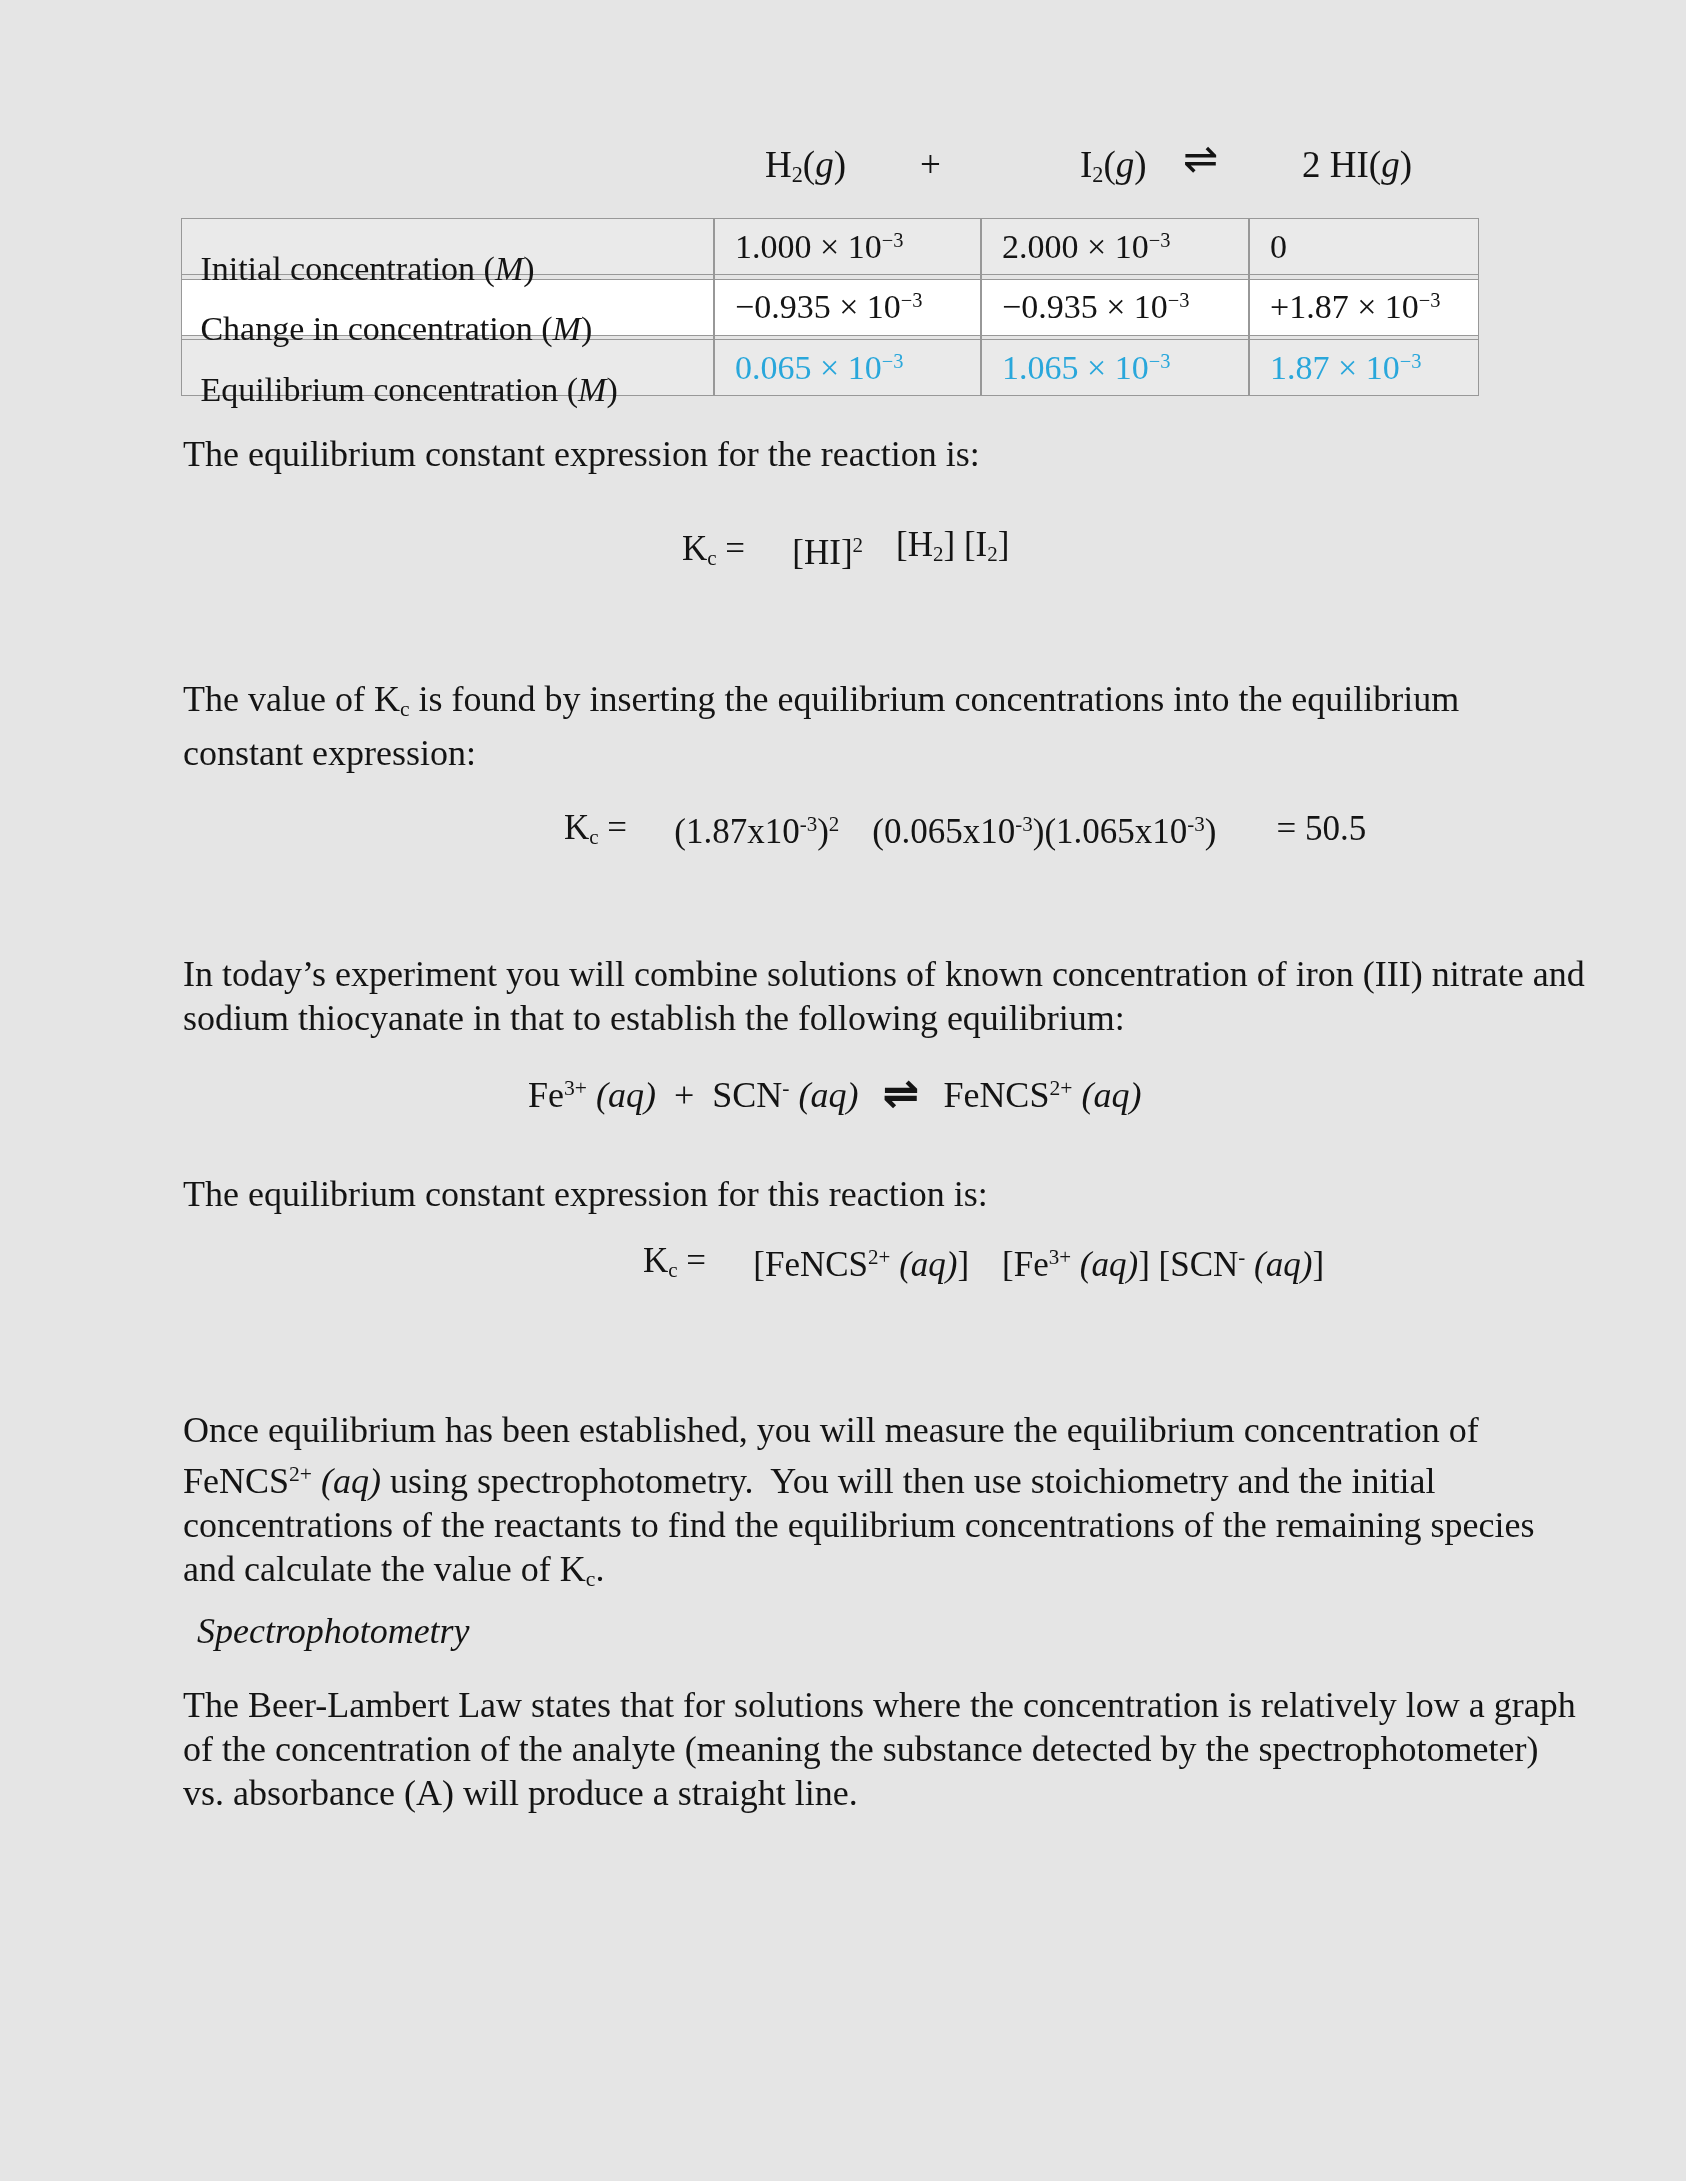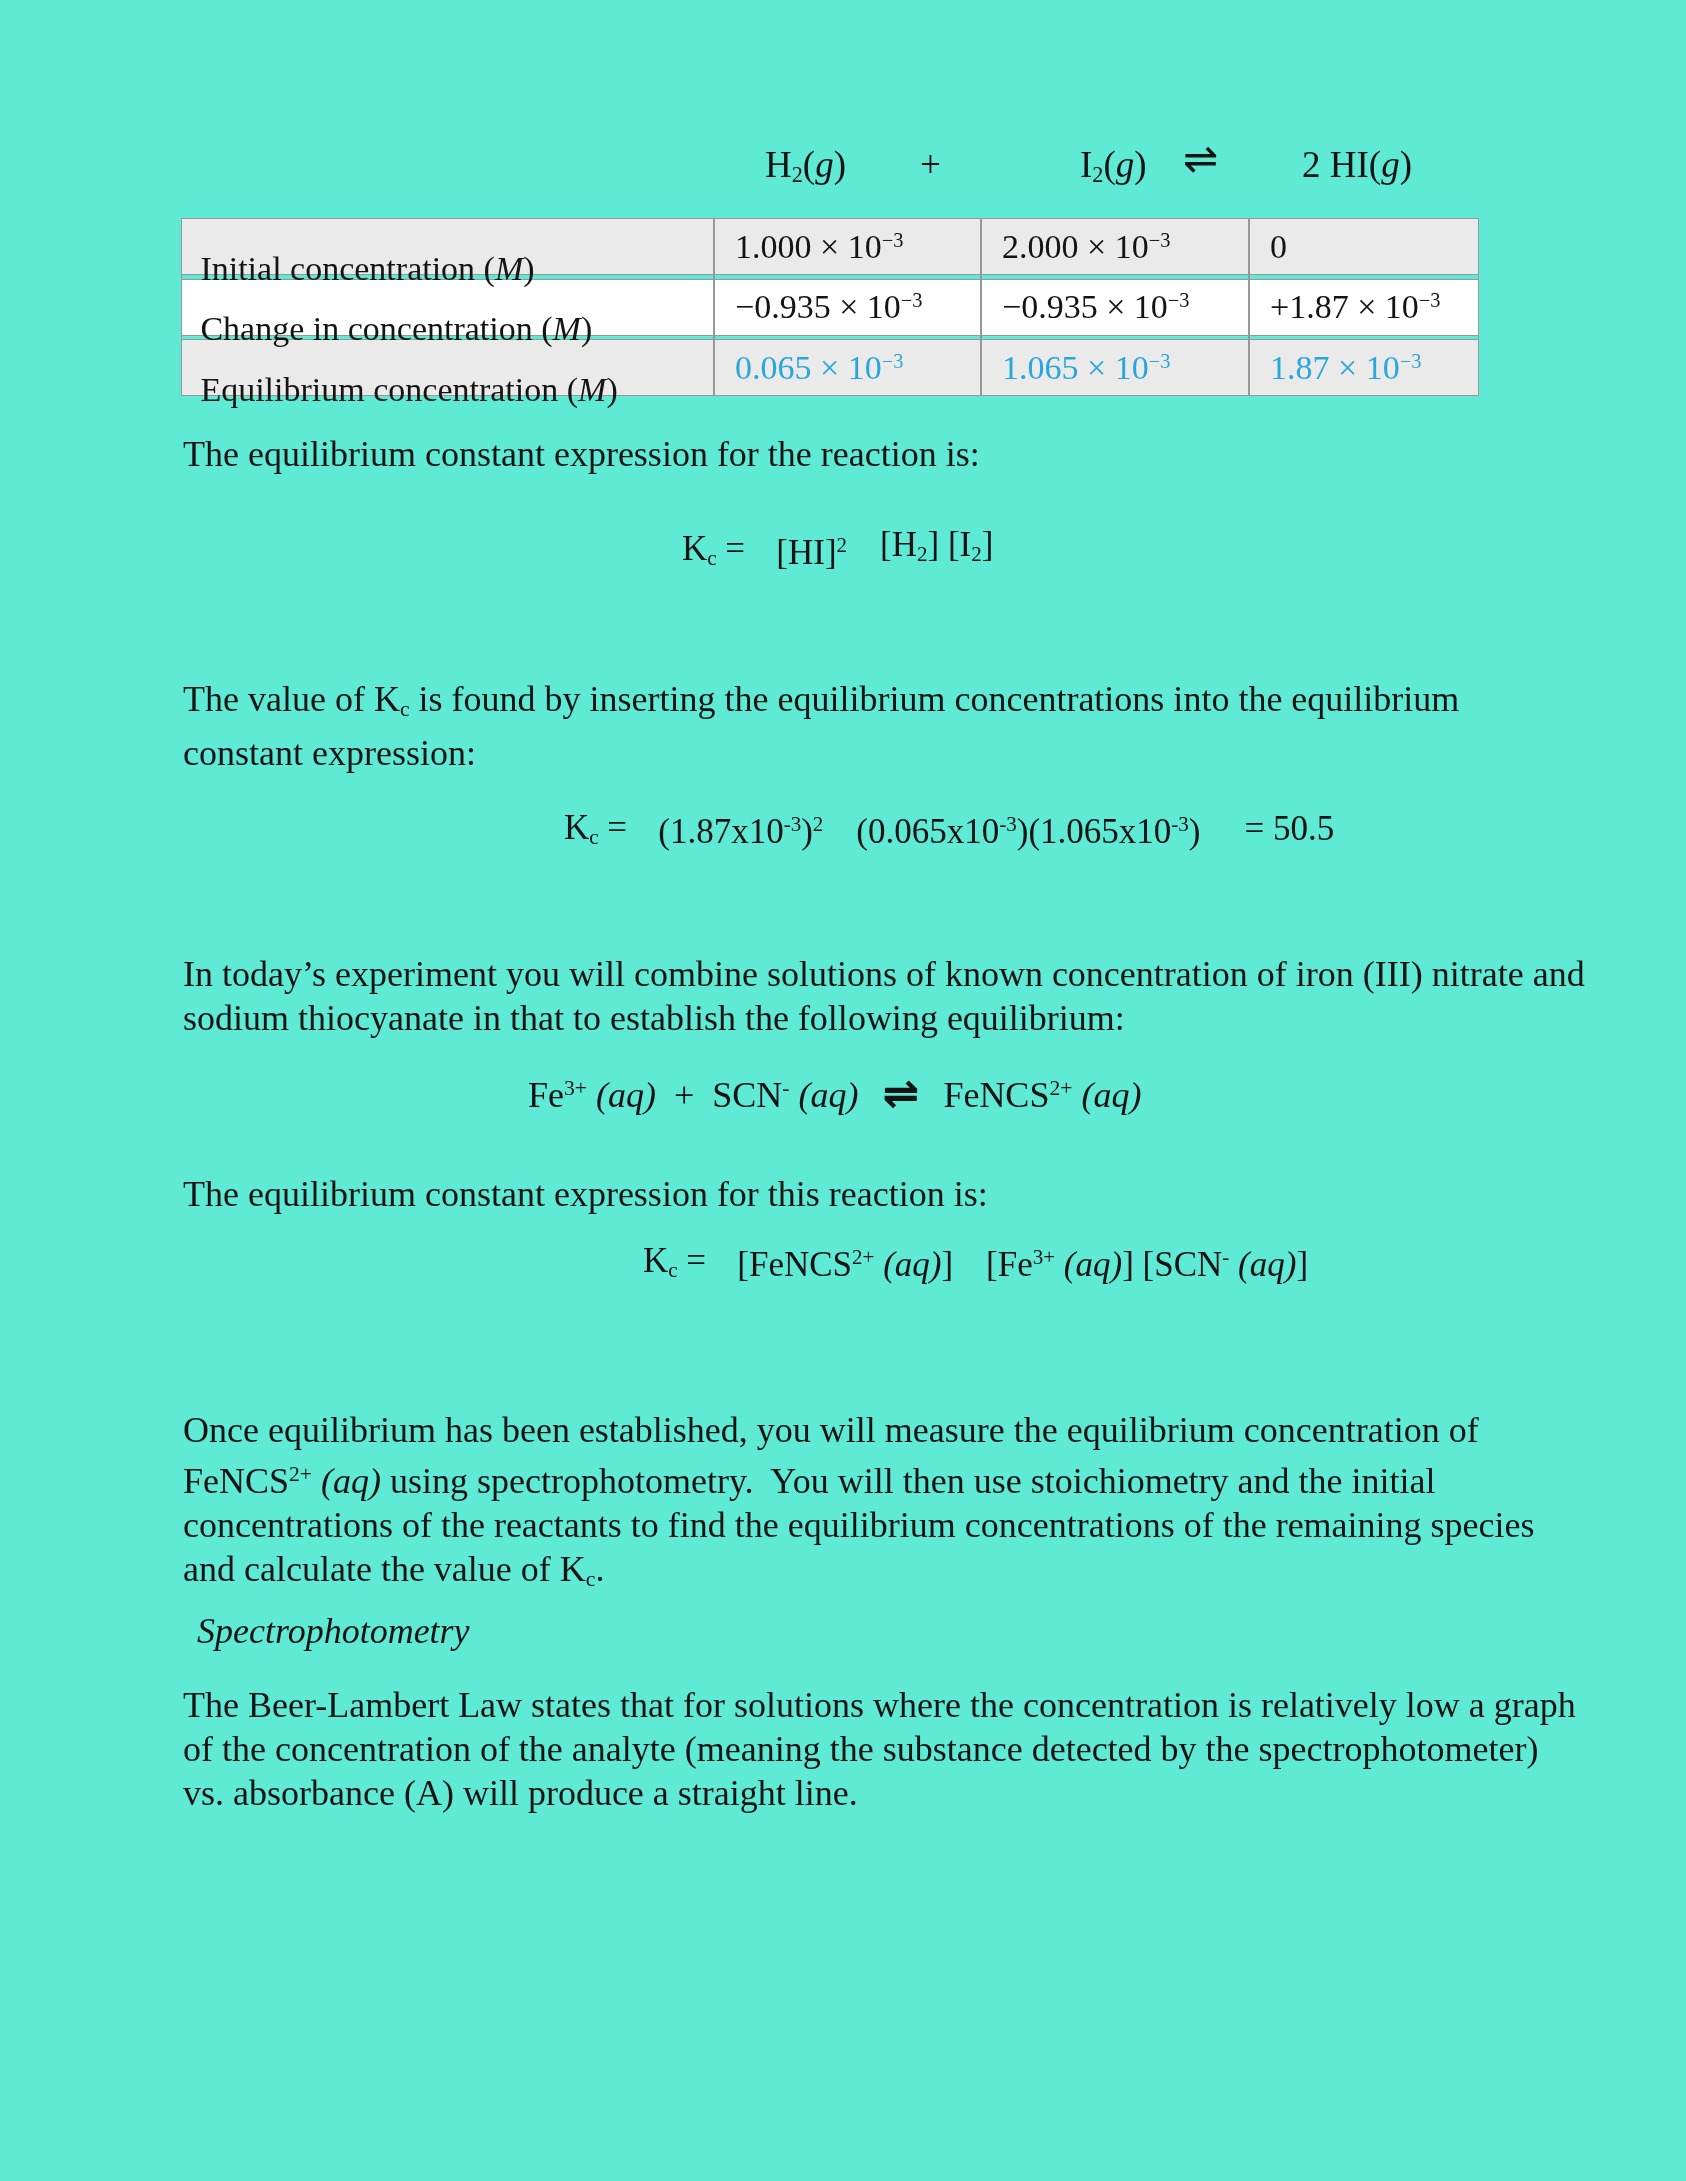--- a/index.html
+++ b/index.html
@@ -1,19 +1,19 @@
 <!DOCTYPE html>
 <html style="font-size:14.7px"><head>
 <meta charset="utf-8">
 <style>
   html,body { margin:0; padding:0; background:#ffffff; }
   .page {
     position:relative;
     width:1686px; height:2182px;
-    background:#5eead4;
+    background:#e5e5e5;
     font-family:"Liberation Serif","DejaVu Serif",serif;
     color:#141414;
     overflow:hidden;
   }
 
   
   .eqh-item { position:absolute; top:143px; font-size:37px; line-height:44px; white-space:pre; }
   .eqh-arrow { font-family:"DejaVu Sans",sans-serif; font-size:42px; top:137px; }
 
   
@@ -35,21 +35,21 @@
   .t-cell  { box-sizing:border-box; padding-left:22px; }
   .c2 { width:267px; } .c3 { width:268px; } .c4 { width:226px; }
   .vline { position:absolute; top:0; bottom:0; width:1.8px; background:#989898; }
 
   
   .para { position:absolute; left:183px; font-size:36px; }
   .line { line-height:44px; white-space:pre-wrap; }
   .heading-italic { position:absolute; left:197px; font-size:36px; font-style:italic; line-height:44px; }
 
   
-  .formula { position:absolute; display:flex; align-items:center; font-size:35px; }
+  .formula { position:absolute; display:flex; align-items:center; font-size:35px;gap:16px; }
   .f-lhs { margin-right:14.7px; white-space:pre; }
   .f-rhs { margin-left:27.5px; white-space:pre; }
   .frac { display:inline-flex; flex-direction:row; align-items:center; }
   .num, .den { padding:1.8px 16.5px 3.7px; line-height:46px; white-space:pre; }
   .bar { align-self:stretch; height:3.7px; background:#7c7c7c; }
 
   
   .fe-equation { position:absolute; display:flex; align-items:flex-start; gap:24px; font-size:36px; white-space:pre; }
   .fe-arrow { font-family:"DejaVu Sans",sans-serif; font-weight:bold; font-size:44px; line-height:37px; }
 

